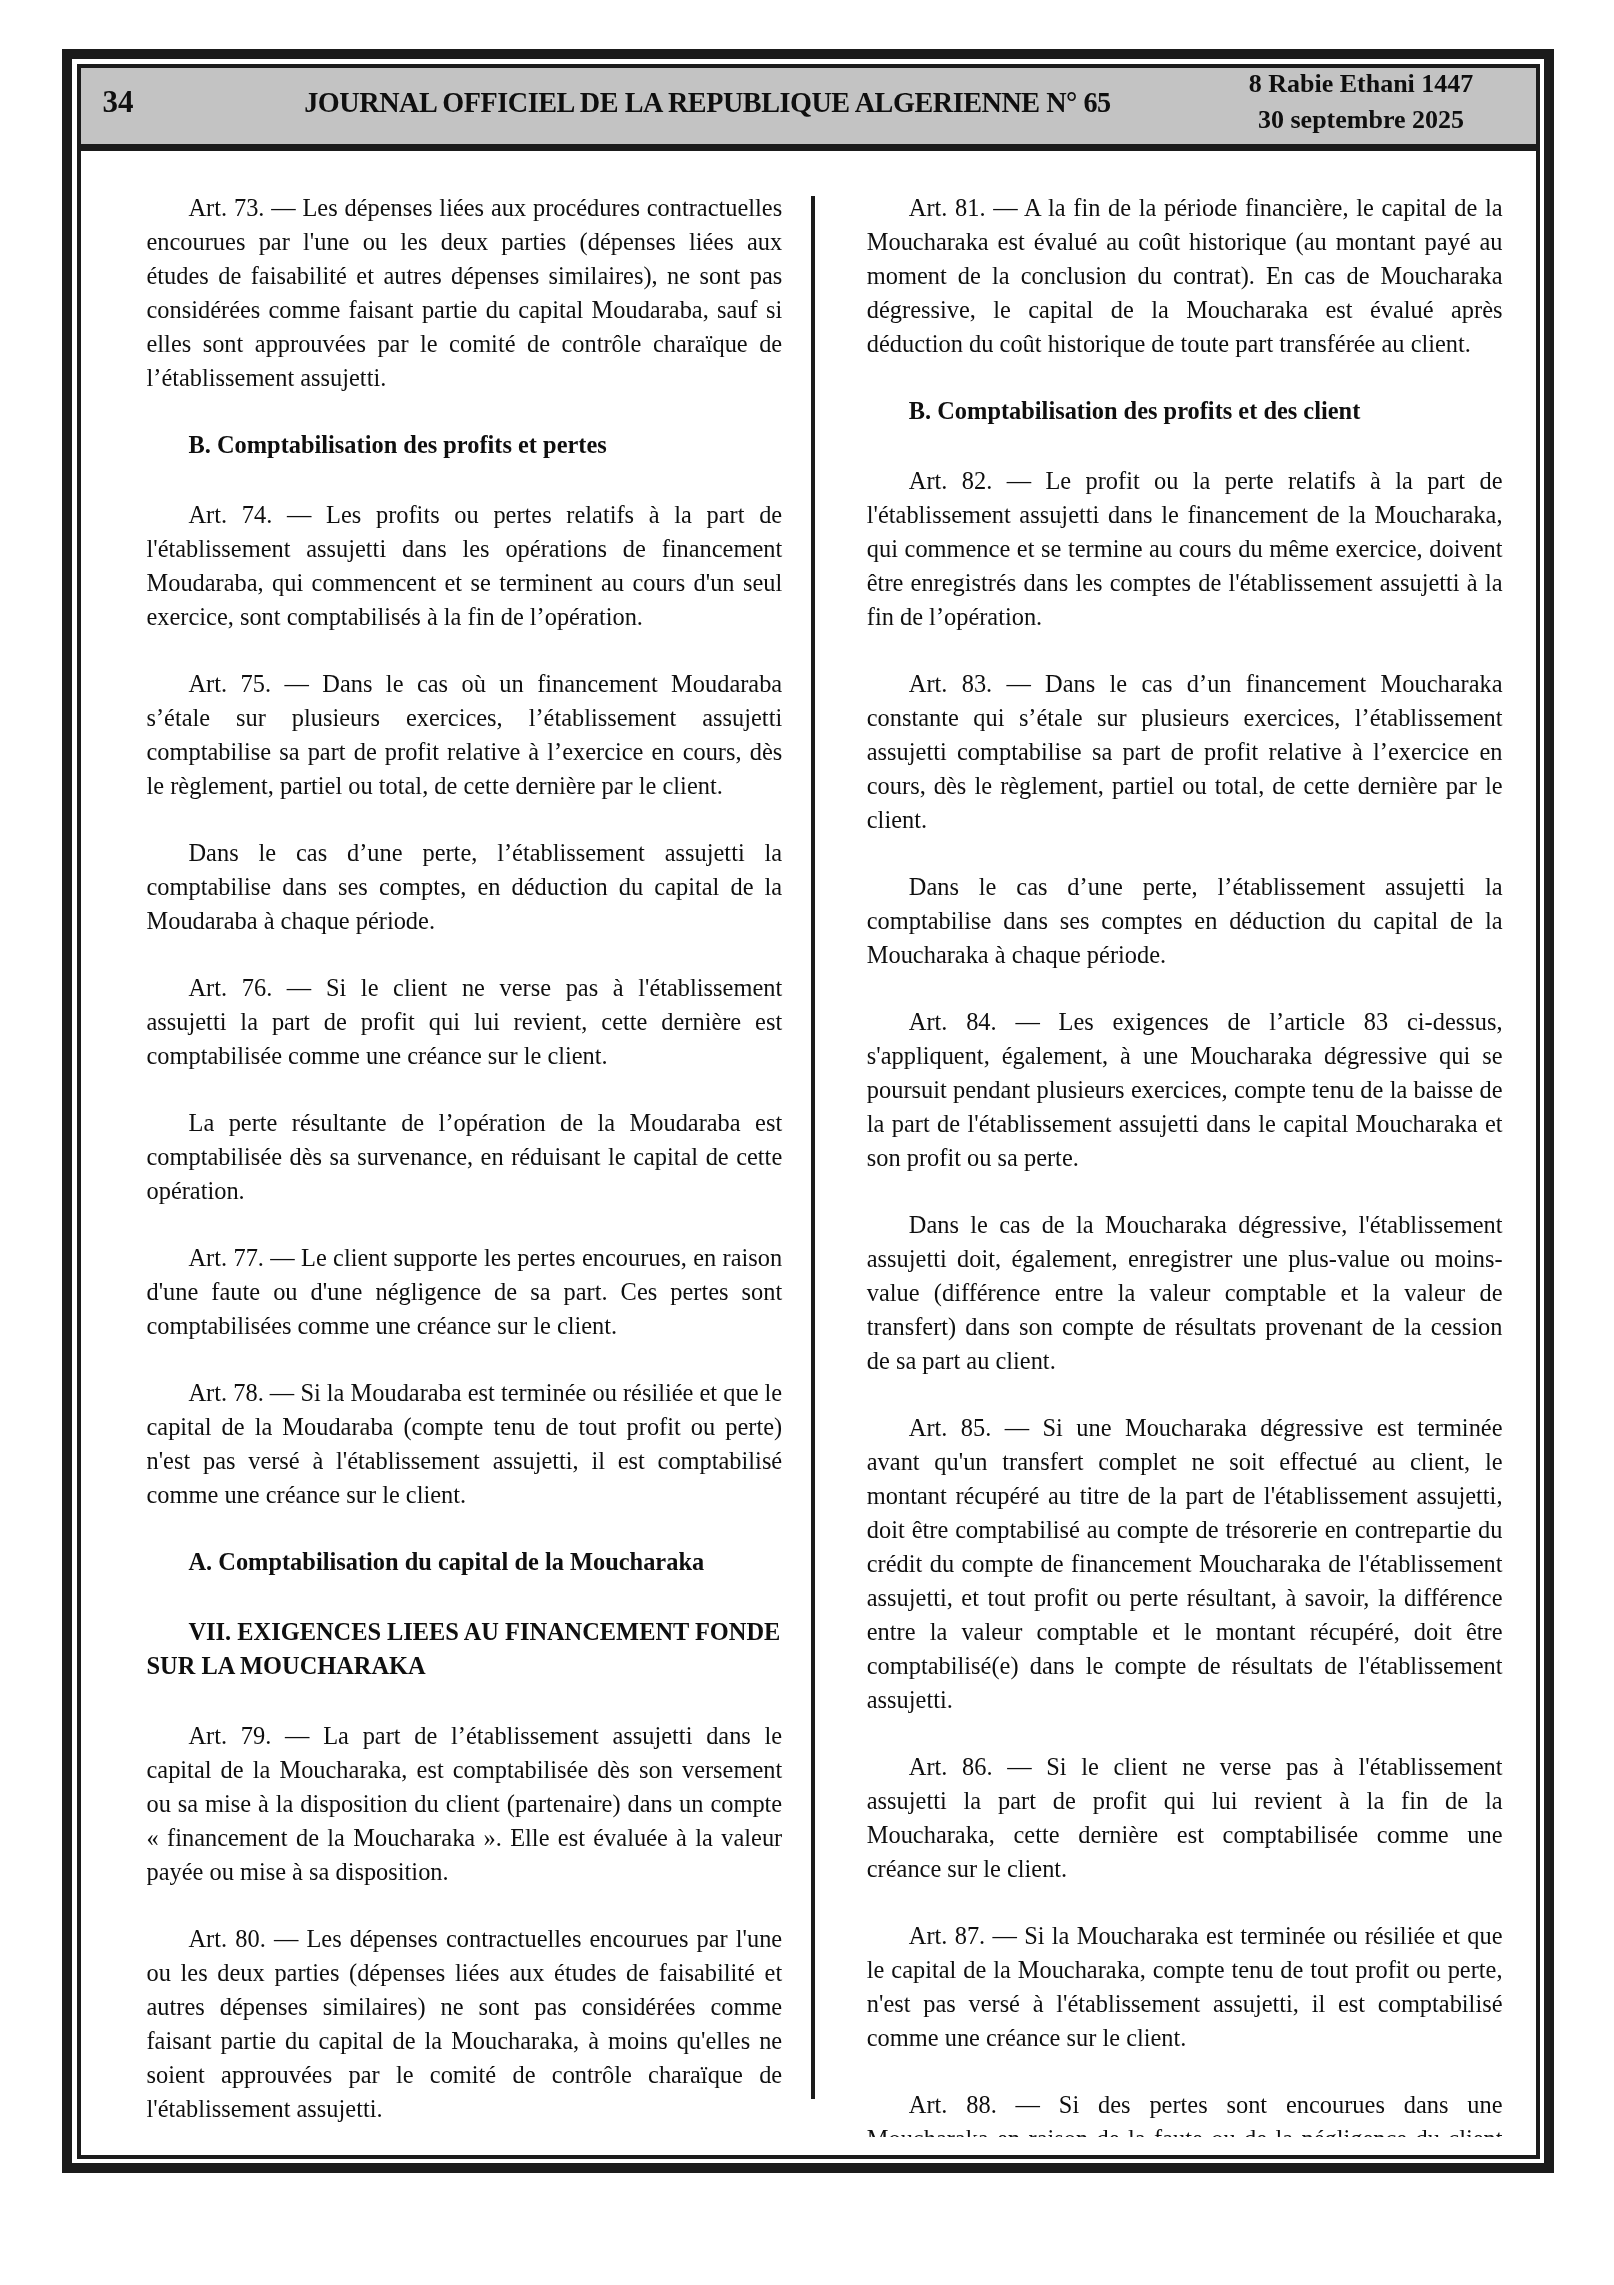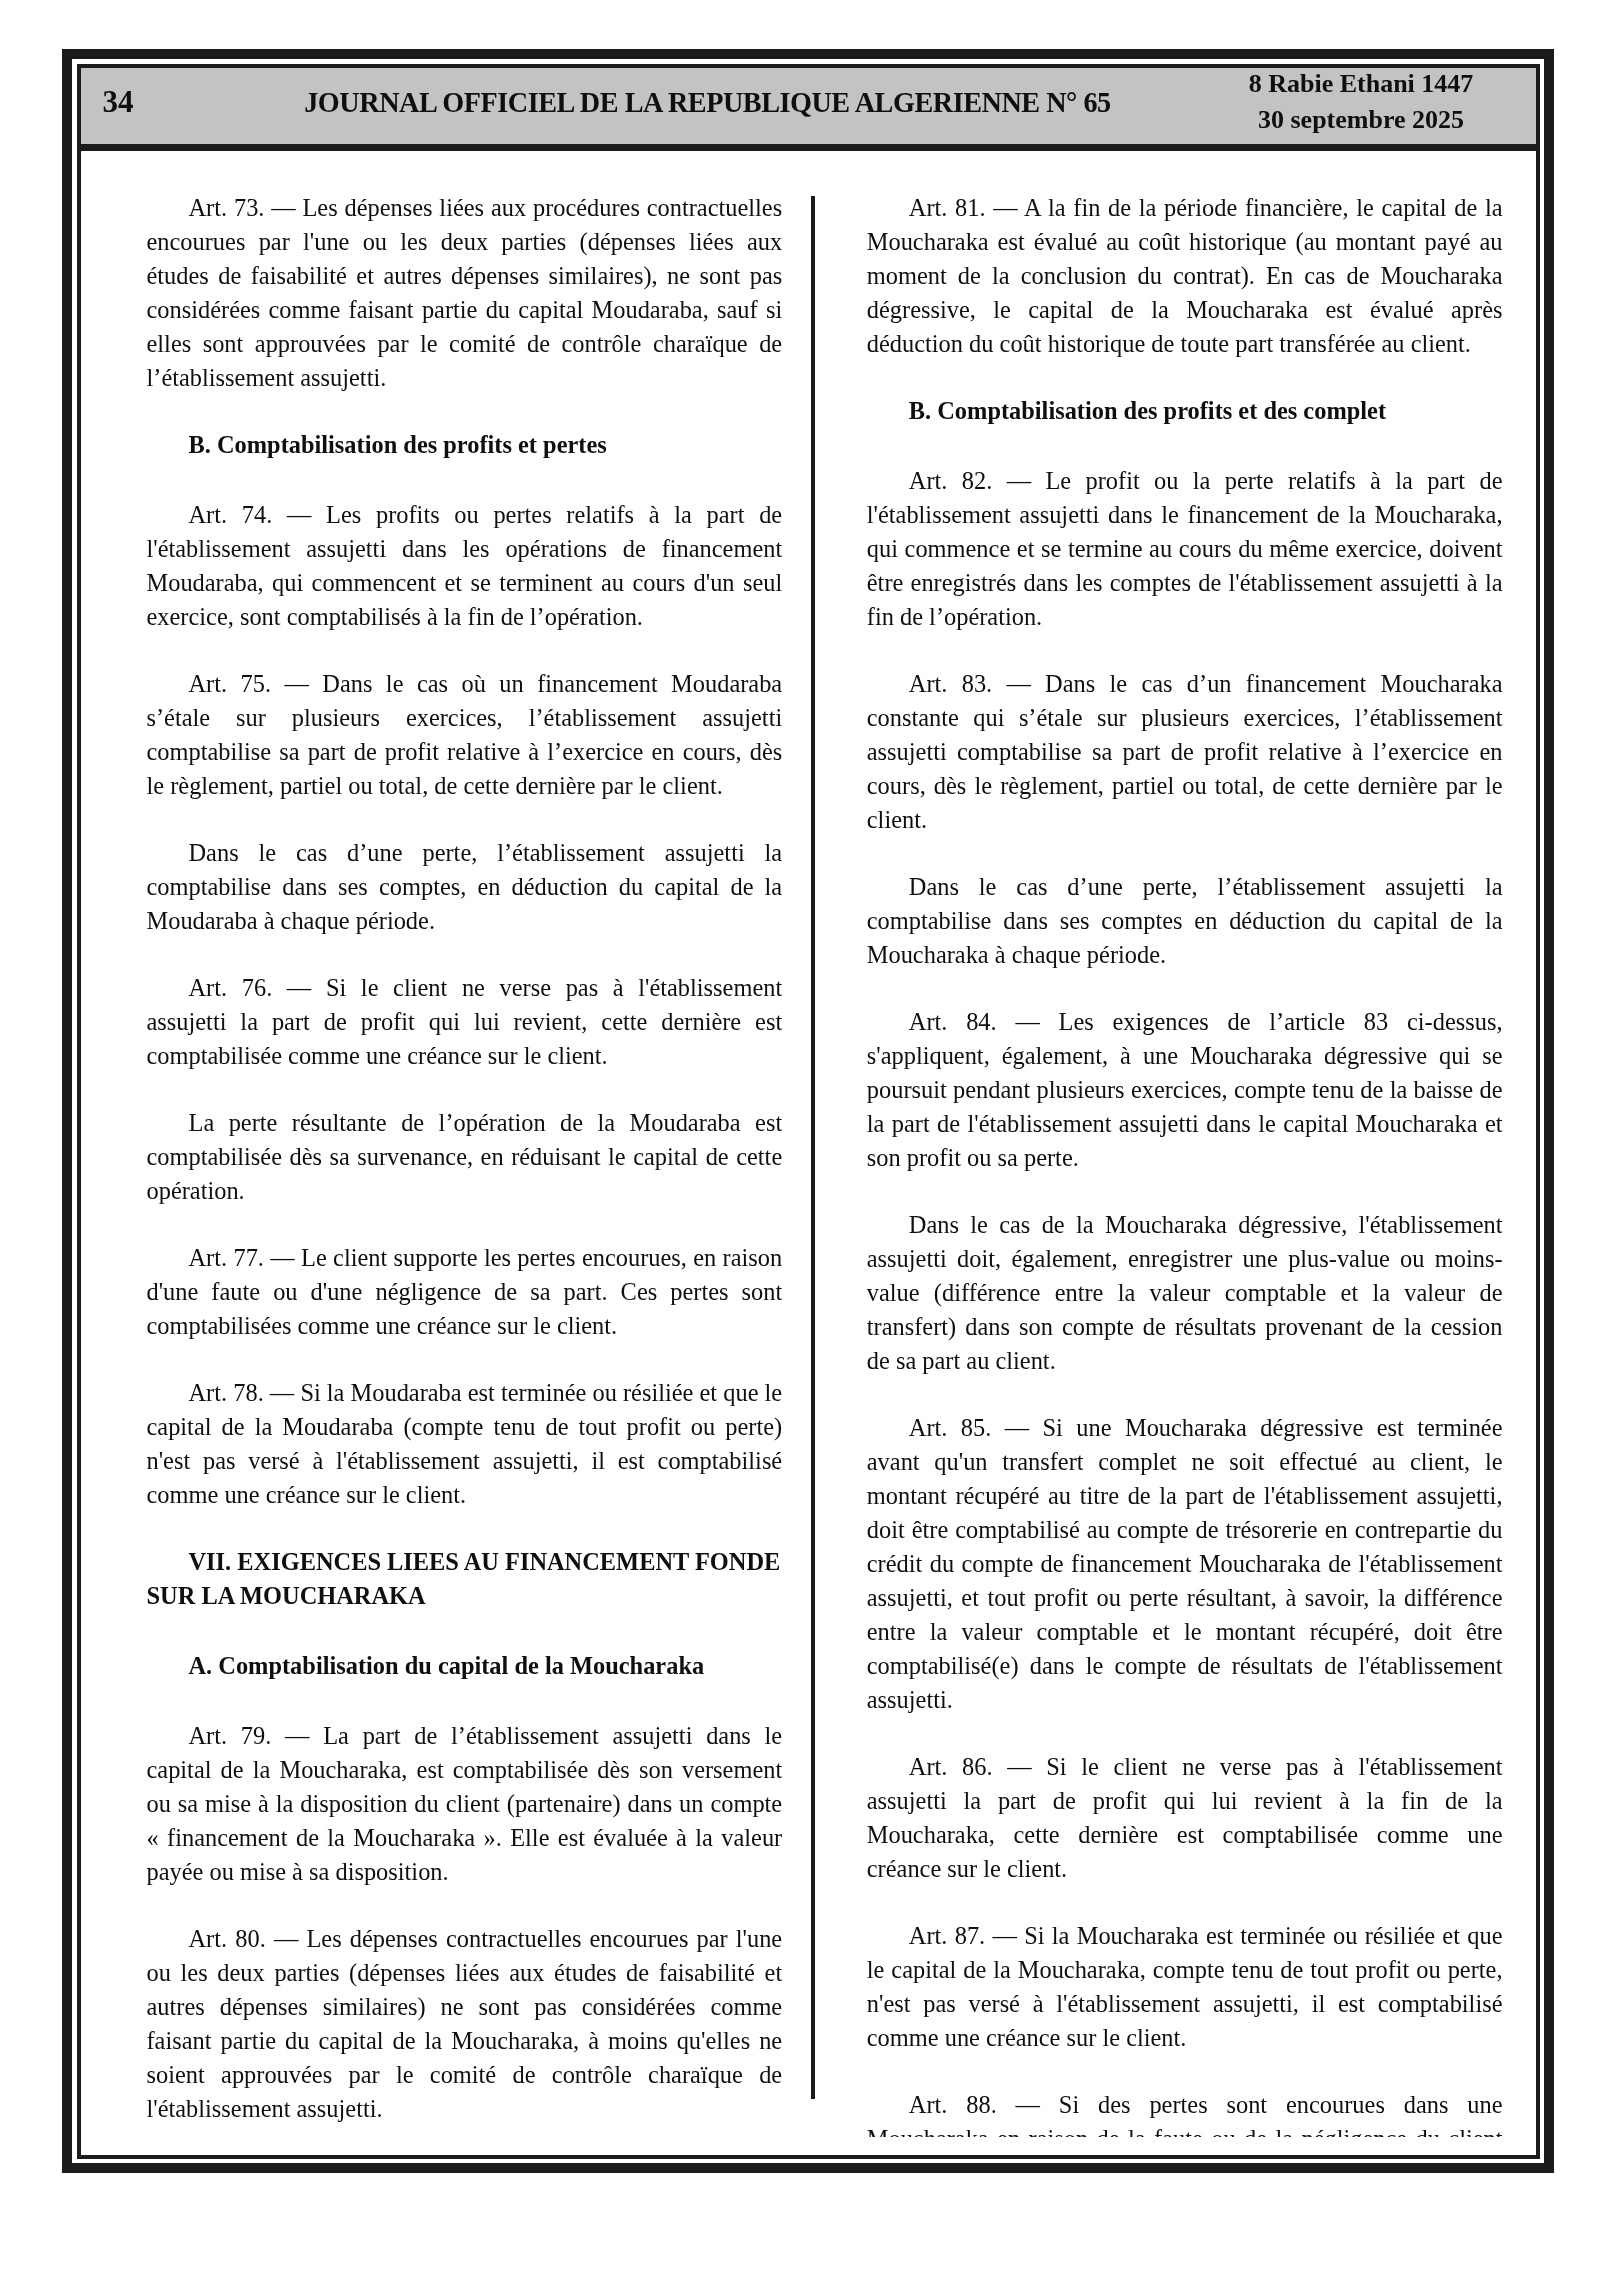--- a/index.html
+++ b/index.html
@@ -101,29 +101,29 @@
         <div class="col col-left">
             <div class="block p">Art. 73. — Les dépenses liées aux procédures contractuelles encourues par l'une ou les deux parties (dépenses liées aux études de faisabilité et autres dépenses similaires), ne sont pas considérées comme faisant partie du capital Moudaraba, sauf si elles sont approuvées par le comité de contrôle charaïque de l’établissement assujetti.</div>
             <div class="block h">B. Comptabilisation des profits et pertes</div>
             <div class="block p">Art. 74. — Les profits ou pertes relatifs à la part de l'établissement assujetti dans les opérations de financement Moudaraba, qui commencent et se terminent au cours d'un seul exercice, sont comptabilisés à la fin de l’opération.</div>
             <div class="block p">Art. 75. — Dans le cas où un financement Moudaraba s’étale sur plusieurs exercices, l’établissement assujetti comptabilise sa part de profit relative à l’exercice en cours, dès le règlement, partiel ou total, de cette dernière par le client.</div>
             <div class="block p">Dans le cas d’une perte, l’établissement assujetti la comptabilise dans ses comptes, en déduction du capital de la Moudaraba à chaque période.</div>
             <div class="block p">Art. 76. — Si le client ne verse pas à l'établissement assujetti la part de profit qui lui revient, cette dernière est comptabilisée comme une créance sur le client.</div>
             <div class="block p">La perte résultante de l’opération de la Moudaraba est comptabilisée dès sa survenance, en réduisant le capital de cette opération.</div>
             <div class="block p">Art. 77. — Le client supporte les pertes encourues, en raison d'une faute ou d'une négligence de sa part. Ces pertes sont comptabilisées comme une créance sur le client.</div>
             <div class="block p">Art. 78. — Si la Moudaraba est terminée ou résiliée et que le capital de la Moudaraba (compte tenu de tout profit ou perte) n'est pas versé à l'établissement assujetti, il est comptabilisé comme une créance sur le client.</div>
+            <div class="block h">A. Comptabilisation du capital de la Moucharaka</div>
             <div class="block section">VII. EXIGENCES LIEES AU FINANCEMENT FONDE SUR LA MOUCHARAKA</div>
-            <div class="block h">A. Comptabilisation du capital de la Moucharaka</div>
             <div class="block p">Art. 79. — La part de l’établissement assujetti dans le capital de la Moucharaka, est comptabilisée dès son versement ou sa mise à la disposition du client (partenaire) dans un compte « financement de la Moucharaka ». Elle est évaluée à la valeur payée ou mise à sa disposition.</div>
             <div class="block p">Art. 80. — Les dépenses contractuelles encourues par l'une ou les deux parties (dépenses liées aux études de faisabilité et autres dépenses similaires) ne sont pas considérées comme faisant partie du capital de la Moucharaka, à moins qu'elles ne soient approuvées par le comité de contrôle charaïque de l'établissement assujetti.</div>
           </div>
         <div class="divider"></div>
         <div class="col col-right">
             <div class="block p">Art. 81. — A la fin de la période financière, le capital de la Moucharaka est évalué au coût historique (au montant payé au moment de la conclusion du contrat). En cas de Moucharaka dégressive, le capital de la Moucharaka est évalué après déduction du coût historique de toute part transférée au client.</div>
-            <div class="block h">B. Comptabilisation des profits et des complet</div>
+            <div class="block h">B. Comptabilisation des profits et des client</div>
             <div class="block p">Art. 82. — Le profit ou la perte relatifs à la part de l'établissement assujetti dans le financement de la Moucharaka, qui commence et se termine au cours du même exercice, doivent être enregistrés dans les comptes de l'établissement assujetti à la fin de l’opération.</div>
             <div class="block p">Art. 83. — Dans le cas d’un financement Moucharaka constante qui s’étale sur plusieurs exercices, l’établissement assujetti comptabilise sa part de profit relative à l’exercice en cours, dès le règlement, partiel ou total, de cette dernière par le client.</div>
             <div class="block p">Dans le cas d’une perte, l’établissement assujetti la comptabilise dans ses comptes en déduction du capital de la Moucharaka à chaque période.</div>
             <div class="block p">Art. 84. — Les exigences de l’article 83 ci-dessus, s'appliquent, également, à une Moucharaka dégressive qui se poursuit pendant plusieurs exercices, compte tenu de la baisse de la part de l'établissement assujetti dans le capital Moucharaka et son profit ou sa perte.</div>
             <div class="block p">Dans le cas de la Moucharaka dégressive, l'établissement assujetti doit, également, enregistrer une plus-value ou moins-value (différence entre la valeur comptable et la valeur de transfert) dans son compte de résultats provenant de la cession de sa part au client.</div>
             <div class="block p">Art. 85. — Si une Moucharaka dégressive est terminée avant qu'un transfert complet ne soit effectué au client, le montant récupéré au titre de la part de l'établissement assujetti, doit être comptabilisé au compte de trésorerie en contrepartie du crédit du compte de financement Moucharaka de l'établissement assujetti, et tout profit ou perte résultant, à savoir, la différence entre la valeur comptable et le montant récupéré, doit être comptabilisé(e) dans le compte de résultats de l'établissement assujetti.</div>
             <div class="block p">Art. 86. — Si le client ne verse pas à l'établissement assujetti la part de profit qui lui revient à la fin de la Moucharaka, cette dernière est comptabilisée comme une créance sur le client.</div>
             <div class="block p">Art. 87. — Si la Moucharaka est terminée ou résiliée et que le capital de la Moucharaka, compte tenu de tout profit ou perte, n'est pas versé à l'établissement assujetti, il est comptabilisé comme une créance sur le client.</div>
             <div class="block p">Art. 88. — Si des pertes sont encourues dans une Moucharaka en raison de la faute ou de la négligence du client (partenaire), ce dernier supportera la part des pertes de l'établissement assujetti. Ces pertes doivent être reconnues comme une créance sur le partenaire.</div>
           </div>

